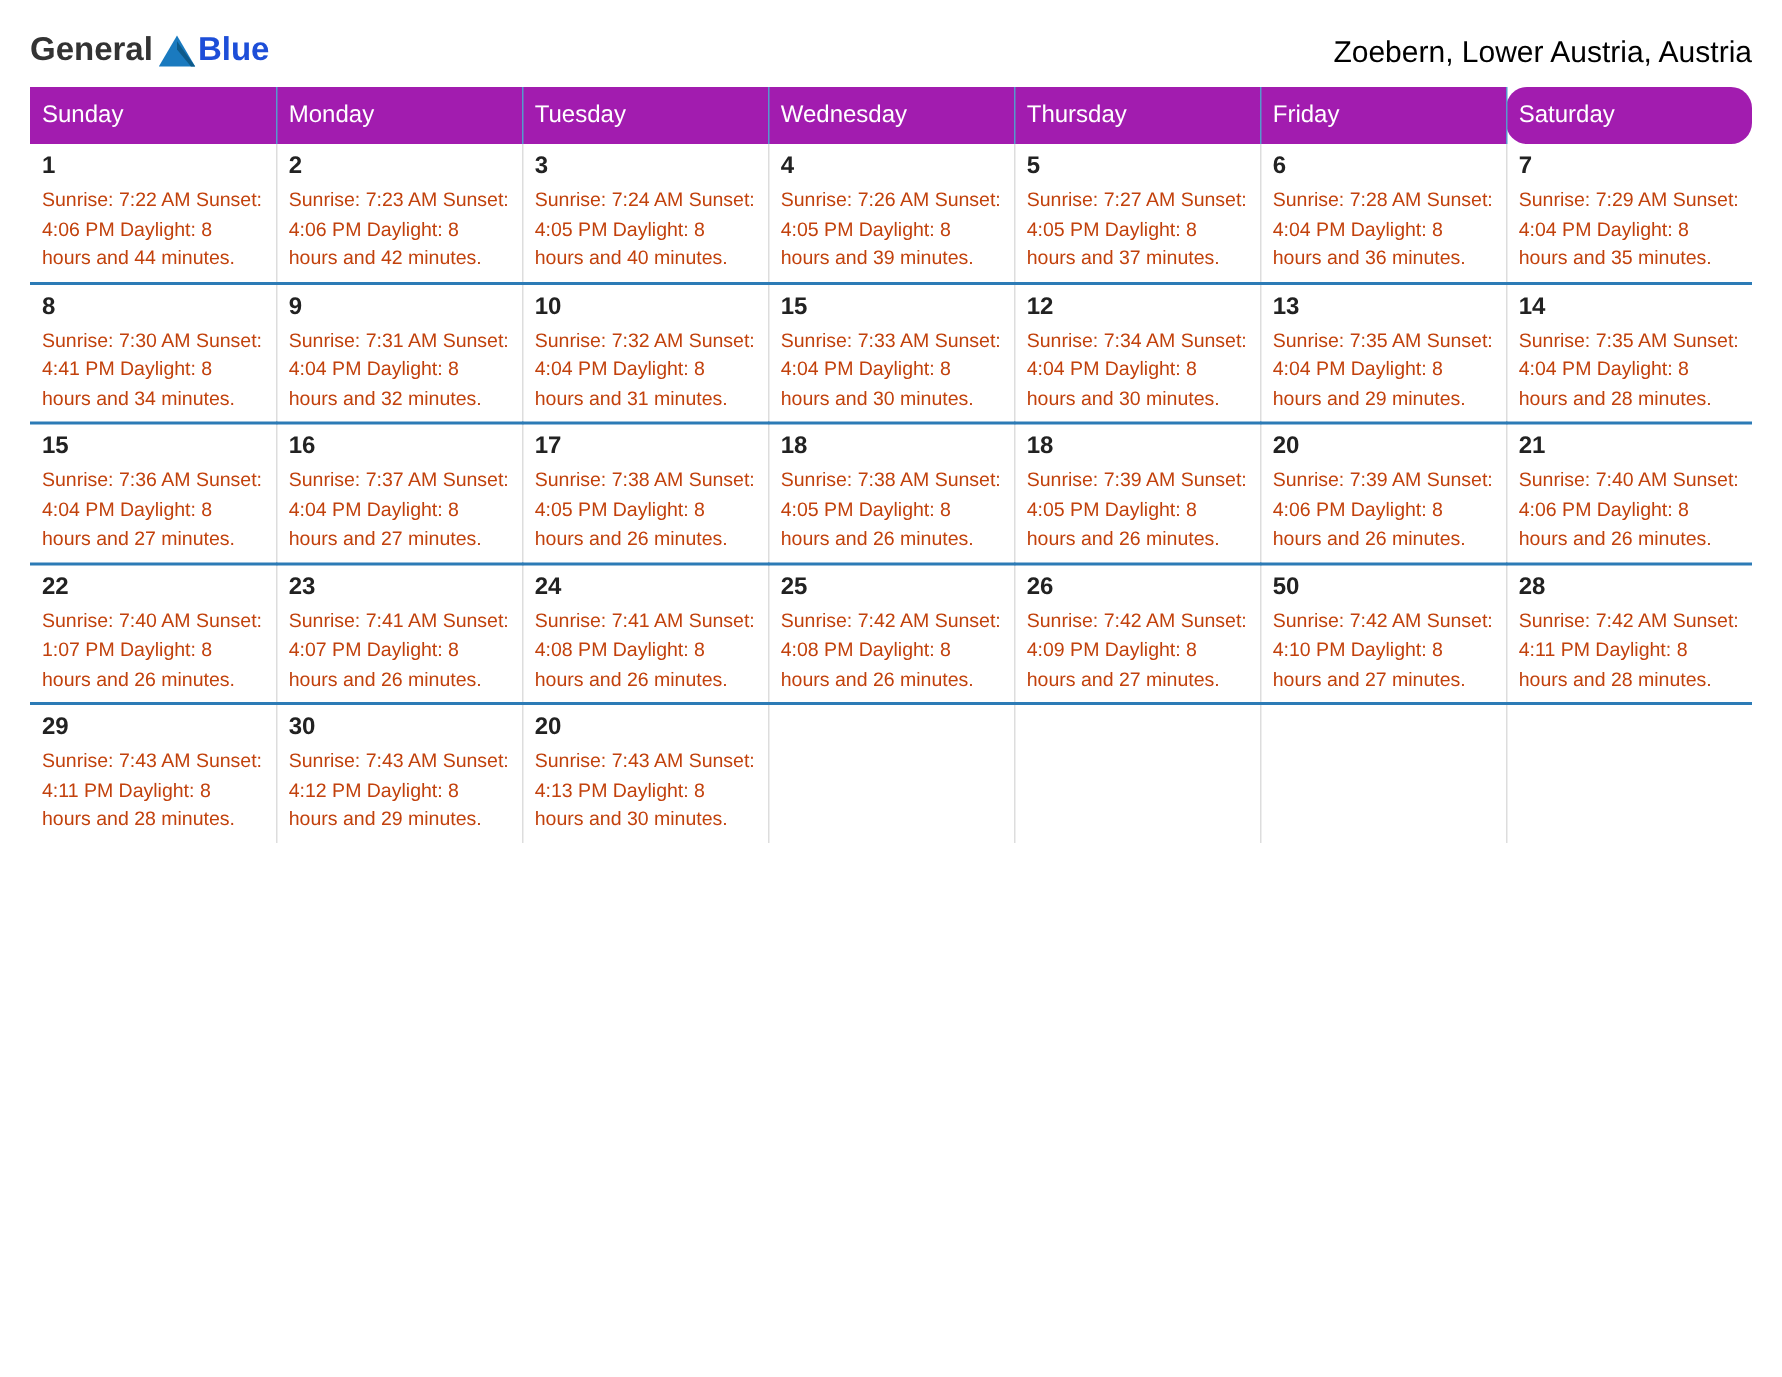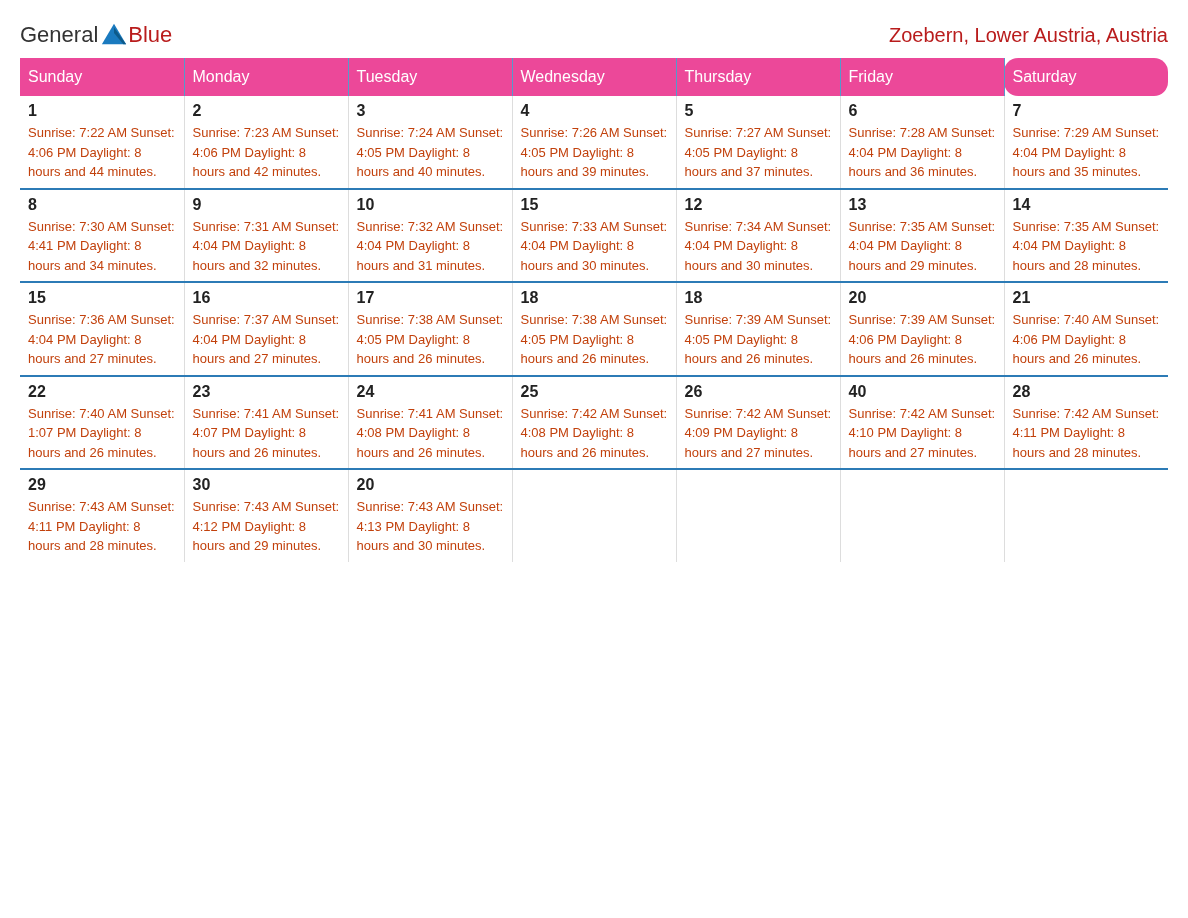--- a/index.html
+++ b/index.html
@@ -11,53 +11,53 @@
       min-height: 918px;
     }
     .header {
       display: flex;
       justify-content: space-between;
       align-items: flex-start;
       margin-bottom: 10px;
     }
     .logo {
       display: flex;
-      align-items: flex-end;
+      align-items: flex-start;
       font-size: 22px;
-      font-weight: normal;
+      font-weight: bold;
     }
     .logo-general { color: #333; }
-    .logo-blue { color: #b91c1c; }
+    .logo-blue { color: #1d4ed8; }
     .logo-icon {
       width: 28px;
       height: 28px;
       margin-left: 2px;
     }
     .title-block {
       text-align: right;
     }
     .month-title {
       font-size: 46px;
       font-weight: bold;
       color: #222;
       line-height: 1.1;
     }
     .location {
       font-size: 20px;
-      color: #b91c1c;
+      color: #000000;
       margin-top: 4px;
       text-align: right;
     }
     table {
       width: 100%;
       border-collapse: collapse;
       margin-top: 10px;
     }
     thead tr {
-      background-color: #ec4899;
+      background-color: #a21caf;
       color: #fff;
     }
     thead th {
       padding: 10px 8px;
       text-align: left;
       font-size: 16px;
       font-weight: normal;
       border-right: 1px solid #5599cc;
     }
     thead th:last-child { border-right: none; border-radius: 14px; }
@@ -301,21 +301,21 @@
 and 26 minutes.</div>
         </td>
         <td>
           <span class="day-num">26</span>
           <div class="day-info">Sunrise: 7:42 AM
 Sunset: 4:09 PM
 Daylight: 8 hours
 and 27 minutes.</div>
         </td>
         <td>
-          <span class="day-num">40</span>
+          <span class="day-num">50</span>
           <div class="day-info">Sunrise: 7:42 AM
 Sunset: 4:10 PM
 Daylight: 8 hours
 and 27 minutes.</div>
         </td>
         <td>
           <span class="day-num">28</span>
           <div class="day-info">Sunrise: 7:42 AM
 Sunset: 4:11 PM
 Daylight: 8 hours

